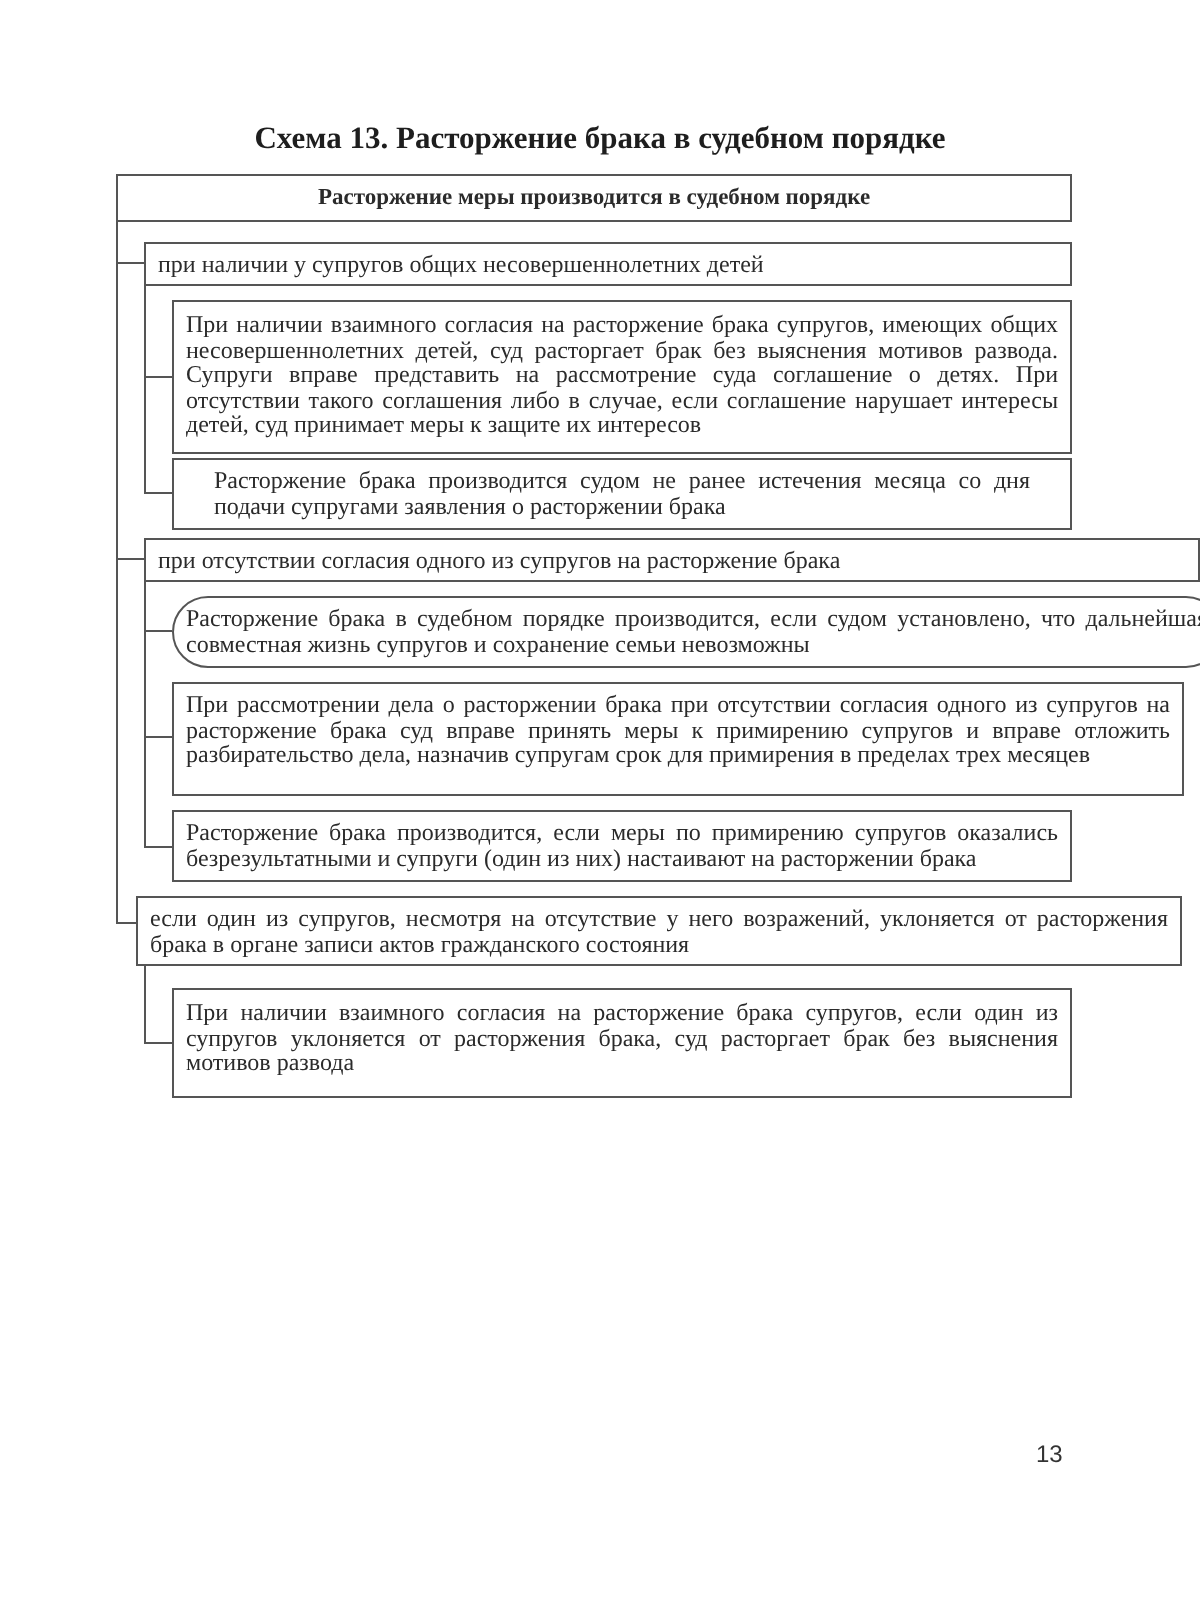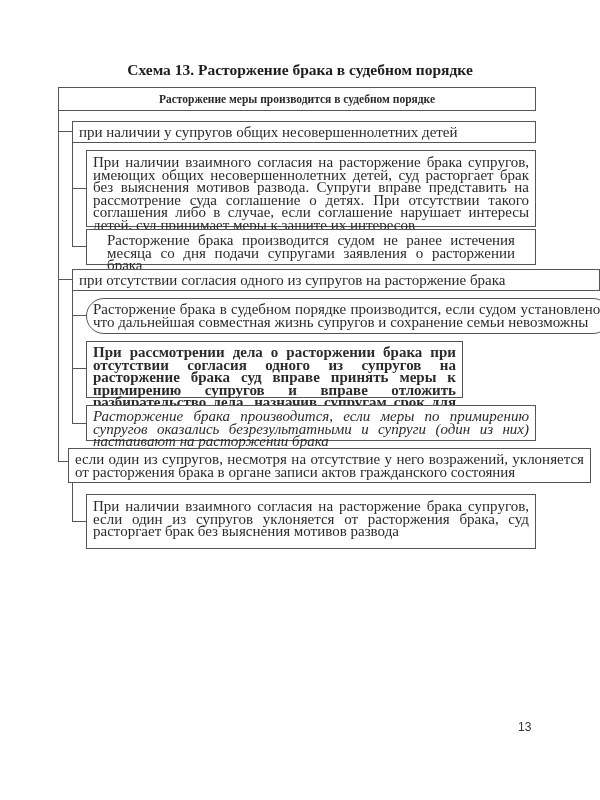--- a/index.html
+++ b/index.html
@@ -1,18 +1,18 @@
 <!DOCTYPE html>
 <html><head>
   <meta charset="utf-8">
   <style>
     html, body { margin:0; padding:0; }
     body { width:600px; height:800px; background:#ffffff; position:relative; overflow:hidden; color:#2a2a2a; }
     .title { position:absolute; left:0; width:600px; top:61px; text-align:center; font-family:Liberation Serif, serif; font-weight:bold; font-size:15.5px; color:#1e1e1e; }
-    .box { position:absolute; border:1px solid #555; background:#fff; box-sizing:border-box; font-family:"Liberation Serif", serif; font-size:15px; line-height:12.6px; color:#2b2b2b; }
+    .box { position:absolute; border:1px solid #555; background:#fff; box-sizing:border-box; font-family:"Liberation Serif", serif; font-size:12px; line-height:12.6px; color:#2b2b2b; }
     .box .t { display:block; }
     .just { text-align:justify; text-align-last:left; }
     .line { position:absolute; background:#555; }
     .hdr { left:58px; top:87px; width:478px; height:24px; text-align:center; font-weight:bold; font-size:11.5px; padding-top:5px; border-bottom:none; }
     .outer-left { left:58px; top:87px; width:1px; height:375px; }
     .pagenum { position:absolute; left:518px; top:720px; font-family:"Liberation Sans", sans-serif; font-size:12px; color:#333; }
   </style>
 </head>
 <body>
 
@@ -47,24 +47,24 @@
   <span class="t">при отсутствии согласия одного из супругов на расторжение брака</span>
 </div>
 <div class="line" style="left:72px;top:290px;width:1px;height:133px;"></div>
 <div class="line" style="left:72px;top:315px;width:14px;height:1px;"></div>
 <div class="line" style="left:72px;top:368px;width:14px;height:1px;"></div>
 <div class="line" style="left:72px;top:423px;width:14px;height:1px;"></div>
 
 <div class="box just" style="left:86px;top:298px;width:525px;height:36px;padding:4px 6px;border-radius:18px;">
   <span class="t">Расторжение брака в судебном порядке производится, если судом установлено, что дальнейшая совместная жизнь супругов и сохранение семьи невозможны</span>
 </div>
-<div class="box just" style="left:86px;top:341px;width:377px;height:57px;padding:4px 6px;font-weight:bold;">
+<div class="box just" style="left:86px;top:341px;width:506px;height:57px;padding:4px 6px;">
   <span class="t">При рассмотрении дела о расторжении брака при отсутствии согласия одного из супругов на расторжение брака суд вправе принять меры к примирению супругов и вправе отложить разбирательство дела, назначив супругам срок для примирения в пределах трех месяцев</span>
 </div>
-<div class="box just" style="left:86px;top:405px;width:450px;height:36px;padding:4px 6px;font-style:italic;">
+<div class="box just" style="left:86px;top:405px;width:450px;height:36px;padding:4px 6px;">
   <span class="t">Расторжение брака производится, если меры по примирению супругов оказались безрезультатными и супруги (один из них) настаивают на расторжении брака</span>
 </div>
 
 <div class="box just" style="left:68px;top:448px;width:523px;height:35px;padding:4px 6px;">
   <span class="t">если один из супругов, несмотря на отсутствие у него возражений, уклоняется от расторжения брака в органе записи актов гражданского состояния</span>
 </div>
 <div class="line" style="left:72px;top:482px;width:1px;height:39px;"></div>
 <div class="line" style="left:72px;top:521px;width:14px;height:1px;"></div>
 
 <div class="box just" style="left:86px;top:494px;width:450px;height:55px;padding:5px 6px;">

